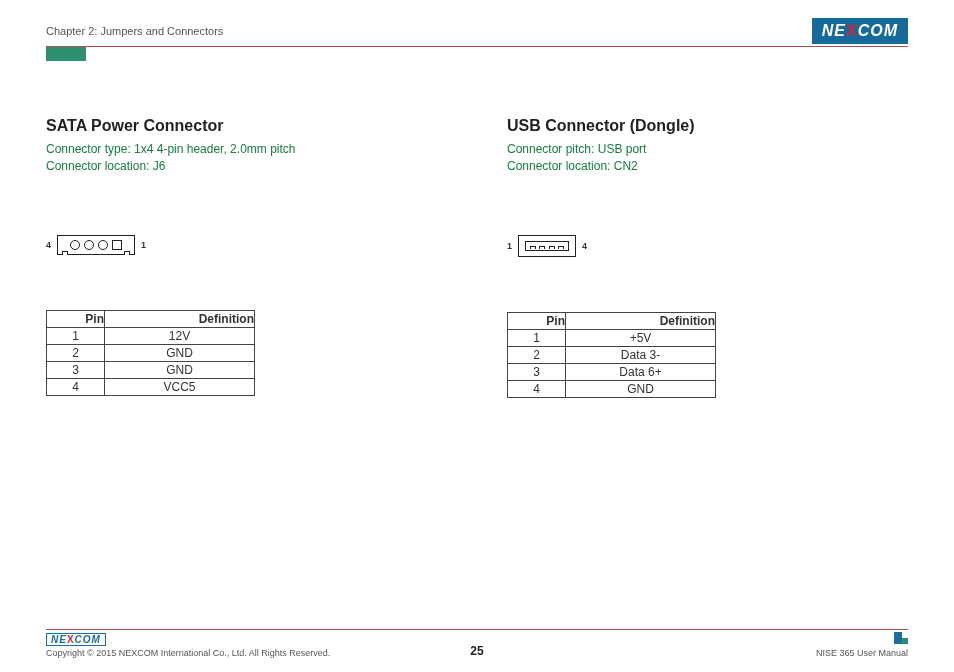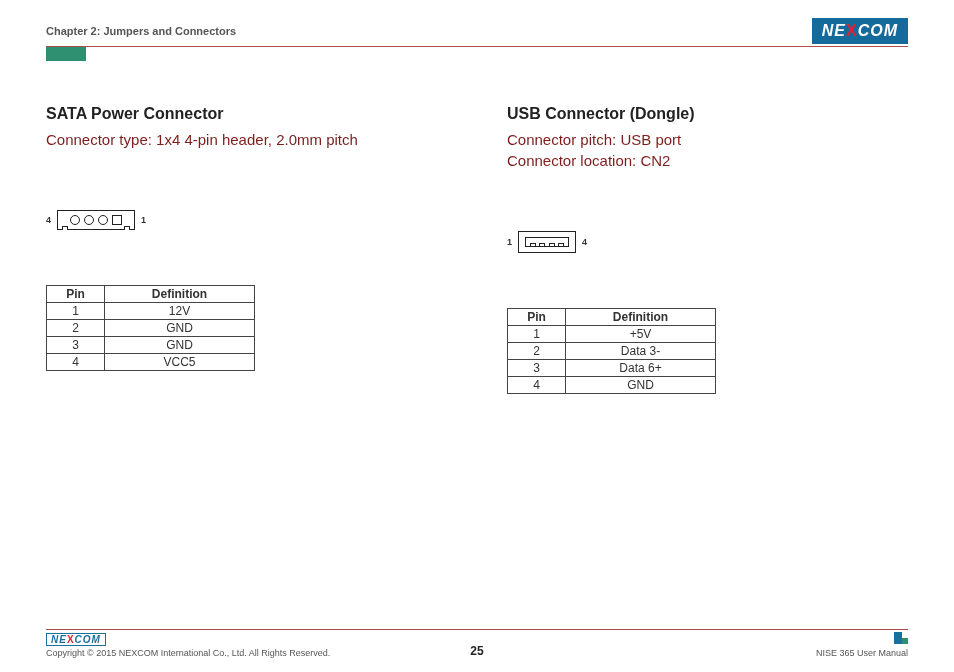--- a/index.html
+++ b/index.html
@@ -17,21 +17,20 @@
   .top-line {
     display: flex;
     justify-content: space-between;
     align-items: center;
     border-bottom: 1px solid #a94d4d;
   }
   .chapter {
     font-size: 11px;
     color: #555;
     padding-bottom: 3px;
-    font-weight: bold;
   }
   .logo-box {
     background: #0e6fa5;
     background: #186a9c;
     background: #1f6f8b;
     background: #1e6ea0;
     background: #1d6e9e;
     background: #1e6b98;
     background: #1e6c99;
     background: #156797;
@@ -63,32 +62,32 @@
     background: #2d8d6f;
     background: #2b8f6e;
     background: #2d8f6f;
     background: #2f9171;
     background: #2e9070;
     margin-top: 0;
   }
   .content {
     display: flex;
     gap: 60px;
-    margin-top: 44px;
+    margin-top: 56px;
   }
   .col { flex: 1; }
   h2 {
     font-size: 16px;
     font-weight: 700;
     color: #222;
     margin-bottom: 6px;
   }
   .desc {
-    font-size: 15px;
-    color: #7f1d1d;
+    font-size: 12px;
+    color: #15803d;
     line-height: 1.4;
   }
   .diagram-row {
     display: flex;
     align-items: center;
     gap: 6px;
     margin-top: 60px;
     margin-bottom: 55px;
     font-size: 9px;
     font-weight: 700;
@@ -151,21 +150,21 @@
   }
   table {
     border-collapse: collapse;
     font-size: 12px;
   }
   th, td {
     border: 1px solid #444;
     padding: 1px 0;
     text-align: center;
   }
-  th { font-weight: 700; }
+  th { font-weight: 700; text-align: right; }
   .t1 th:first-child, .t1 td:first-child { width: 58px; }
   .t1 th:last-child, .t1 td:last-child { width: 150px; }
   .footer {
     position: absolute;
     bottom: 14px;
     left: 46px;
     right: 46px;
     border-top: 1px solid #a94d4d;
     padding-top: 3px;
     display: flex;
@@ -224,20 +223,21 @@
       <span>NE</span><span class="x">X</span><span>COM</span>
     </div>
   </div>
   <div class="green-chip"></div>
 
   <div class="content">
 
     <div class="col">
       <h2>SATA Power Connector</h2>
       <div class="desc">Connector type: 1x4 4-pin header, 2.0mm pitch</div>
+      <div class="desc">Connector location: J6</div>
 
       <div class="diagram-row">
         <span>4</span>
         <div class="sata-diag">
           <div class="pin-circle"></div>
           <div class="pin-circle"></div>
           <div class="pin-circle"></div>
           <div class="pin-square"></div>
         </div>
         <span>1</span>

